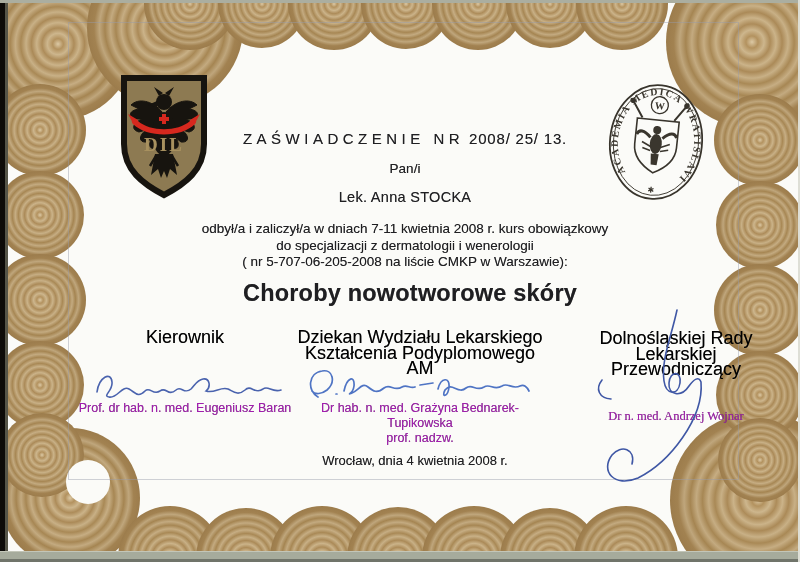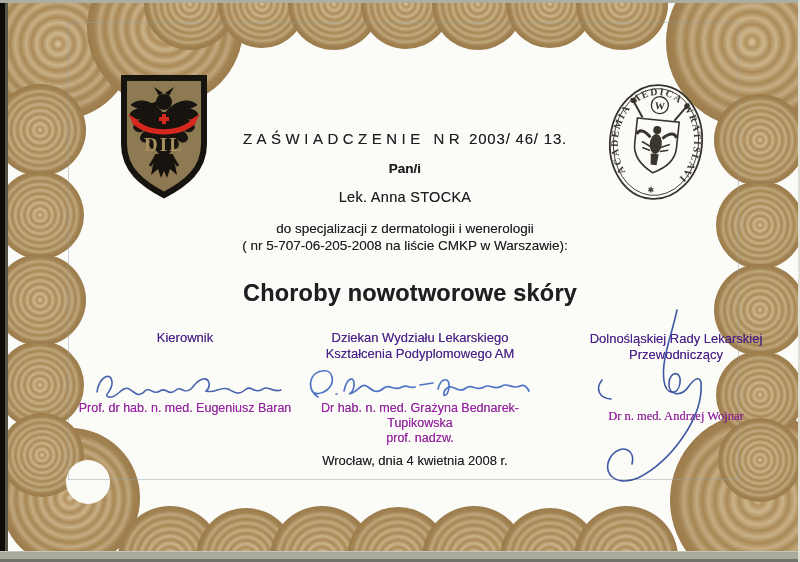--- a/index.html
+++ b/index.html
@@ -18,26 +18,26 @@
   .strip-left{left:0;top:0;width:8px;height:562px;background:linear-gradient(90deg,#0d0b08 0 5px,#565548 5px 8px);}
   .strip-top{left:0;top:0;width:800px;height:3px;background:#abaea0;}
   .strip-bottom{left:0;top:551px;width:800px;height:11px;background:linear-gradient(180deg,#c3c6b8 0 1px,#a6ab9c 1px 8px,#70746a 8px 11px);}
   .strip-right{right:0;top:0;width:2px;height:562px;background:#dedfd6;}
   .txt{position:absolute;color:#1f1f22;text-align:center;text-shadow:0 0 .5px rgba(25,25,28,.55);}
   .header-block{left:100px;top:44px;width:610px;font-size:13px;line-height:14.6px;}
   .cert-no{left:100px;top:130px;width:610px;font-size:15px;}
   .cert-no .spread{letter-spacing:4.5px;}
   .cert-no .num{letter-spacing:.8px;}
   .cert-no b{font-weight:400;}
-  .salutation{left:100px;top:161px;width:610px;font-size:13.5px;font-weight:700;}
+  .salutation{left:100px;top:161px;width:610px;font-size:13.5px;font-weight:400;}
   .recipient{left:100px;top:189px;width:610px;font-size:14.5px;font-weight:400;letter-spacing:.3px;}
   .body-block{left:60px;top:221px;width:690px;font-size:13.5px;line-height:16.5px;}
   .course-title{left:60px;top:280px;width:700px;font-size:23.5px;font-weight:700;letter-spacing:.2px;}
   .sig-col{position:absolute;text-align:center;}
-  .sig-col .role{font-size:13px;line-height:15.5px;color:#4c1d95;text-shadow:0 0 .5px rgba(25,25,28,.55);}
+  .sig-col .role{font-size:18px;line-height:15.5px;color:#000000;text-shadow:0 0 .5px rgba(25,25,28,.55);}
   .sig-col .name{position:absolute;left:0;right:0;font-size:12.5px;line-height:15px;color:#a21caf;text-shadow:0 0 .5px rgba(25,25,28,.55);}
   .col-1{left:55px;top:330px;width:260px;}
   .col-1 .name{top:71px;}
   .col-2{left:290px;top:330px;width:260px;}
   .col-2 .name{top:71px;}
   .col-3{left:565px;top:331px;width:222px;}
   .col-3 .name{top:78px;font-family:Liberation Serif, serif;}
   .date-line{left:110px;top:453px;width:610px;font-size:13px;}
   svg text{font-family:"Liberation Serif", serif;}
 </style>
@@ -158,27 +158,28 @@
         <circle cx="61" cy="52" r="4" stroke="none"></circle>
         <path d="M55,60 C48,53 43,53 41,58 M67,60 C74,53 79,53 81,58" stroke-width="3" fill="none"></path>
         <path d="M47,65 L56,69 M75,65 L66,69 M48,71 L56,73 M74,71 L66,73" stroke-width="1.6" fill="none"></path>
         <path d="M57,76 L65,76 L64,87 L58,87 Z" stroke="none"></path>
       </g>
     </g>
   </svg>
 
 
   <div class="txt cert-no">
-    <span class="spread">ZAŚWIADCZENIE NR</span><span class="num"> 2003/ 46/ </span><b class="num">13.</b>
+    <span class="spread">ZAŚWIADCZENIE NR</span><span class="num"> 2008/ 25/ </span><b class="num">13.</b>
   </div>
 
   <div class="txt salutation">Pan/i</div>
   <div class="txt recipient">Lek. Anna STOCKA</div>
 
   <div class="txt body-block">
+    <div>odbył/a i zaliczył/a w dniach 7-11 kwietnia 2008 r. kurs obowiązkowy</div>
     <div>do specjalizacji z dermatologii i wenerologii</div>
     <div>( nr 5-707-06-205-2008 na liście CMKP w Warszawie):</div>
   </div>
 
   <div class="txt course-title">Choroby nowotworowe skóry</div>
 
   <div class="sig-col col-1">
     <div class="role">
       <div>Kierownik</div>
     </div>

